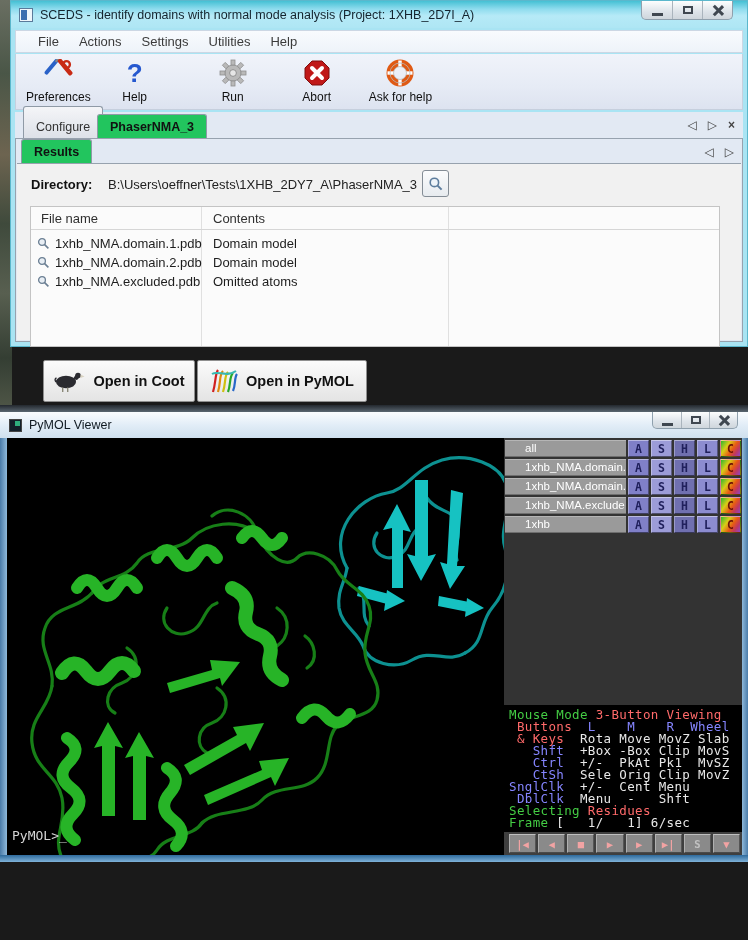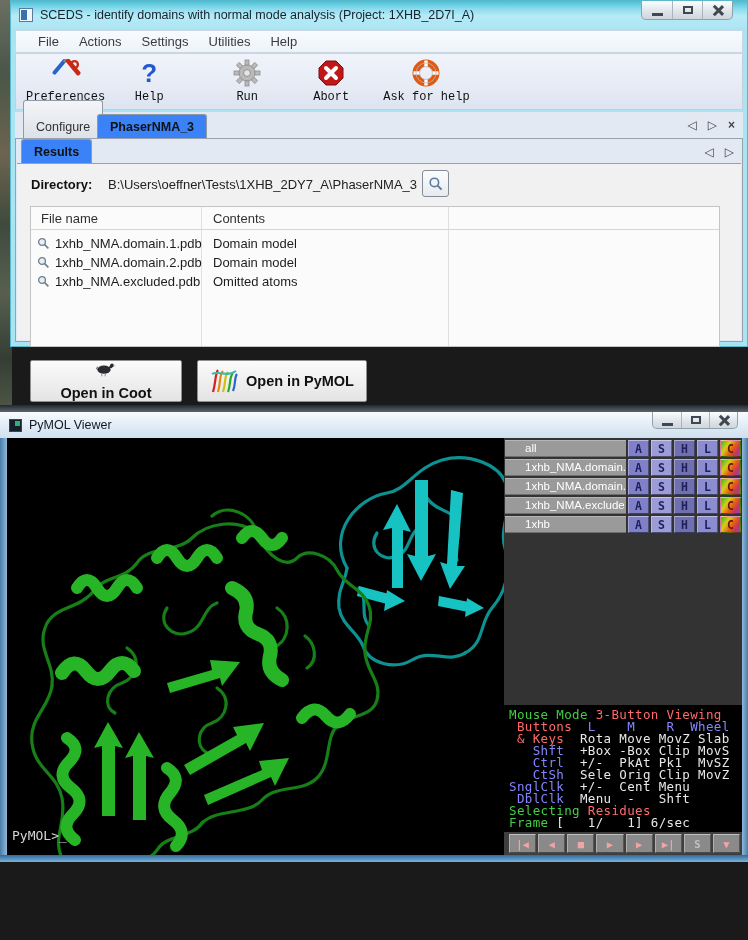--- a/index.html
+++ b/index.html
@@ -32,27 +32,27 @@
 
   .menubar { position:absolute; left:4px; top:29px; width:calc(100% - 8px); height:23px;
     background:linear-gradient(180deg,#f8fbfe,#eef3f9); border:1px solid #ccd7e4; display:flex; align-items:center; padding-left:12px; }
   .menu-item { font-size:13px; color:#3b3b3b; padding:3px 10px; }
 
   .toolbar { position:absolute; left:4px; top:53px; width:calc(100% - 8px); height:56px;
     background:linear-gradient(180deg,#f0f3fa 0%,#e6ebf5 60%,#dde3f0 100%); border:1px solid #c6cfdd; border-top:none;
     display:flex; align-items:flex-start; padding:4px 0 0 10px; }
   .tool { display:flex; flex-direction:column; align-items:center; justify-content:flex-start; margin-right:14px; min-width:60px; }
   .tool .ticon { height:30px; display:flex; align-items:center; justify-content:center; }
-  .tool .tlabel { font-size:12px; color:#101010; margin-top:2px; white-space:nowrap;font-family:Liberation Mono, monospace; }
+  .tool .tlabel { font-size:12px; color:#101010; margin-top:2px; white-space:nowrap; }
 
   
   .tabbar { position:absolute; left:4px; top:111px; width:calc(100% - 8px); height:26px; background:#e2e9f3; }
   .tab { position:absolute; bottom:0; font-size:12.5px; color:#333; background:linear-gradient(180deg,#f4f5f8,#dde1e8);
-    border:1px solid #8f9aa6; border-bottom:none; border-radius:3px 3px 0 0; padding:19px 12px 4px; }
-  .tab.active { background:#3b82f6; font-weight:bold; padding-top:5px; color:#111; z-index:2; }
+    border:1px solid #8f9aa6; border-bottom:none; border-radius:3px 3px 0 0; padding:13px 12px 4px; }
+  .tab.active { background:#22c55e; font-weight:bold; padding-top:5px; color:#111; z-index:2; }
   .tab-configure { left:8px; }
   .tab-phaser { left:82px; }
   .tabnav { position:absolute; right:8px; top:6px; display:flex; gap:11px; font-size:12px; color:#444; }
   .tabnav span { cursor:default; }
 
   .inner-frame { position:absolute; left:4px; top:137px; width:calc(100% - 8px); bottom:4px;
     background:#e2e9f3; border:1px solid #97a2ae; }
   .tabbar2 { position:relative; height:24px; }
   .tab-results { left:5px; }
   .content { position:absolute; left:1px; right:1px; top:24px; bottom:1px; background:#f1f1f1; border-top:1px solid #97a2ae; }
@@ -70,21 +70,21 @@
   .th.file { left:10px; } .th.contents { left:182px; }
   .trow { position:absolute; left:0; right:0; height:19px; display:flex; align-items:center; }
   .trow .fname { position:absolute; left:24px; font-size:13px; color:#1d1d1d; }
   .trow .fcont { position:absolute; left:182px; font-size:13px; color:#1d1d1d; }
   .trow .mag { position:absolute; left:6px; top:3px; }
   .r0 { top:27px; } .r1 { top:46px; } .r2 { top:65px; }
 
   .open-btn { position:absolute; top:196px; height:42px; background:linear-gradient(180deg,#fbfbfb,#e4e4e4);
     border:1px solid #8f8f8f; border-radius:2px; display:flex; align-items:center; justify-content:center; gap:8px;
     font-size:14.5px; font-weight:bold; color:#111; }
-  .btn-coot { left:13px; width:152px;flex-direction:column; }
+  .btn-coot { left:26px; width:152px; }
   .btn-pymol { left:180px; width:170px; }
 
   
   .pymol { position:absolute; left:0; top:405px; width:748px; height:457px; background:#5d8bb0; }
   .pm-topedge { position:absolute; left:0; top:0; width:100%; height:7px;
     background:linear-gradient(180deg,#23282e,#5a6670); }
   .pm-titlebar { position:absolute; left:0; top:7px; width:100%; height:26px;
     background:linear-gradient(180deg,#fafcfe 0%,#e2edf7 50%,#cfe0ee 100%); display:flex; align-items:center; padding-left:9px; }
   .pm-icon { width:13px; height:13px; background:#13202a; border:1px solid #444; position:relative; }
   .pm-icon::after { content:""; position:absolute; right:1px; top:1px; width:5px; height:5px; background:#2fae7e; }

